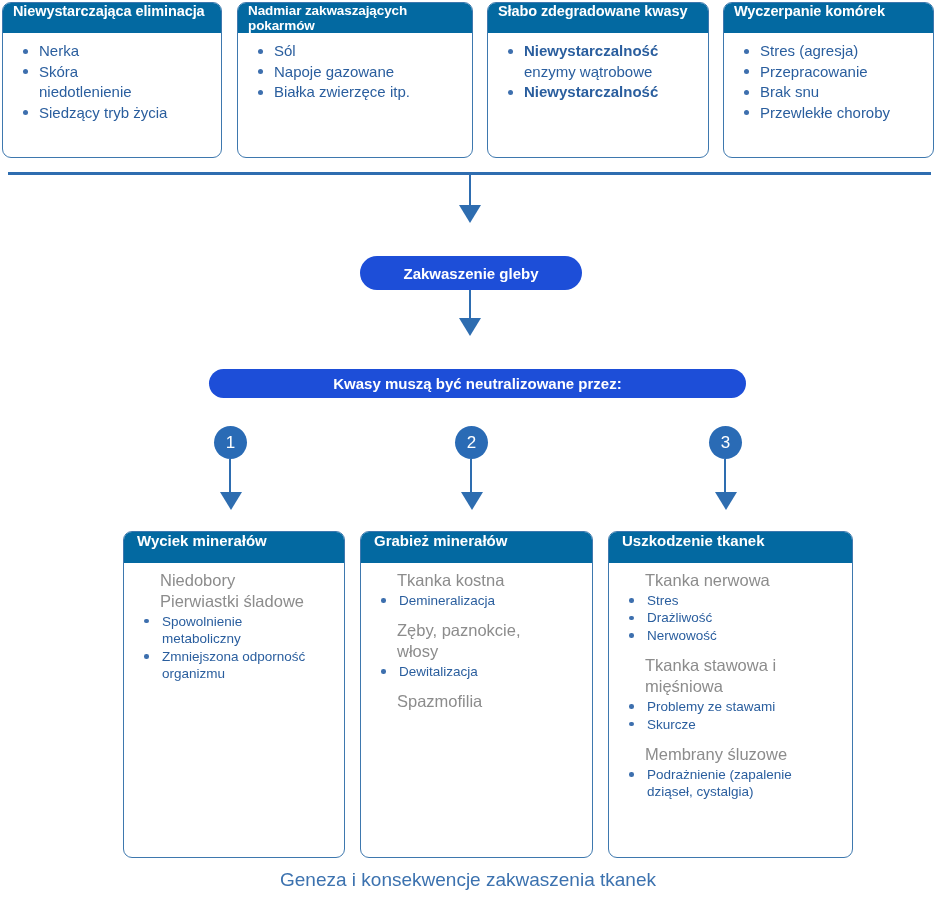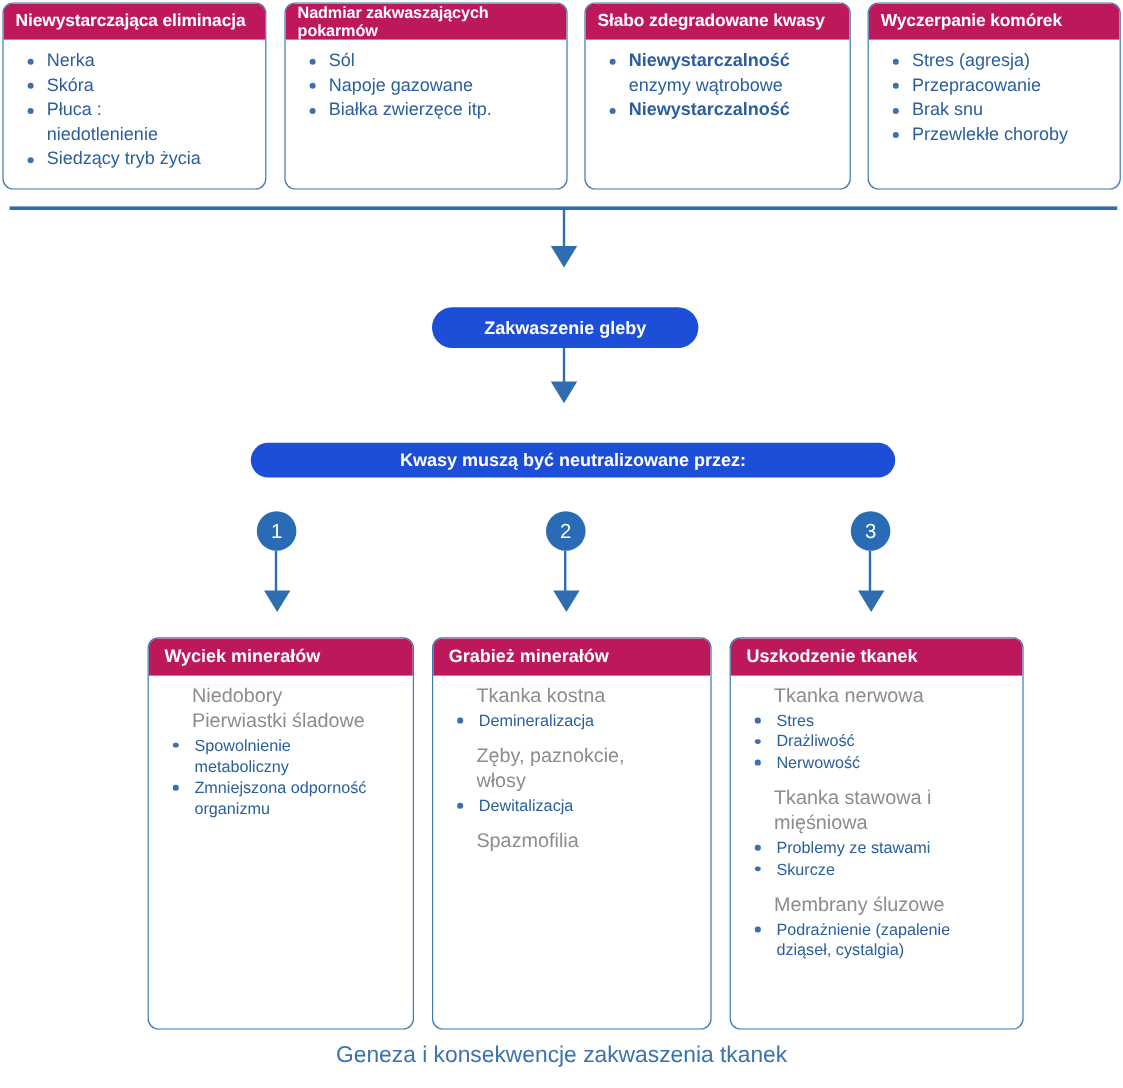--- a/index.html
+++ b/index.html
@@ -18,25 +18,24 @@
   
   .card {
     position: absolute;
     box-sizing: border-box;
     border: 1px solid #3E78AE;
     border-radius: 9px;
     background: #ffffff;
     overflow: hidden;
   }
   .card-header {
-    background: #be185d;
+    background: #0369a1;
     color: #ffffff;
     font-weight: bold;
     display: flex;
-    align-items: center;
     box-sizing: border-box;
   }
   .card-body {
     box-sizing: border-box;
     padding: 6px 8px 4px 8px;
   }
 
   
   .top-card { top: 2px; height: 156px; }
   .top-card .card-header {
@@ -176,21 +175,20 @@
 <body>
 
 <div class="card top-card" style="left:2px; width:220px;">
   <div class="card-header">
     <span>Niewystarczająca eliminacja</span>
   </div>
   <div class="card-body">
     <ul class="blist">
         <li><span>Nerka</span></li>
         <li><span>Skóra</span></li>
-        <li><span>Płuca :</span></li>
         <li class="nobullet" style="--nb: 1;"><span>niedotlenienie</span></li>
         <li><span>Siedzący tryb życia</span></li>
       </ul>
   </div>
 </div>
 
 <div class="card top-card" style="left:237px; width:236px;">
   <div class="card-header" style="font-size:13.5px;">
     <span>Nadmiar zakwaszających pokarmów</span>
   </div>

